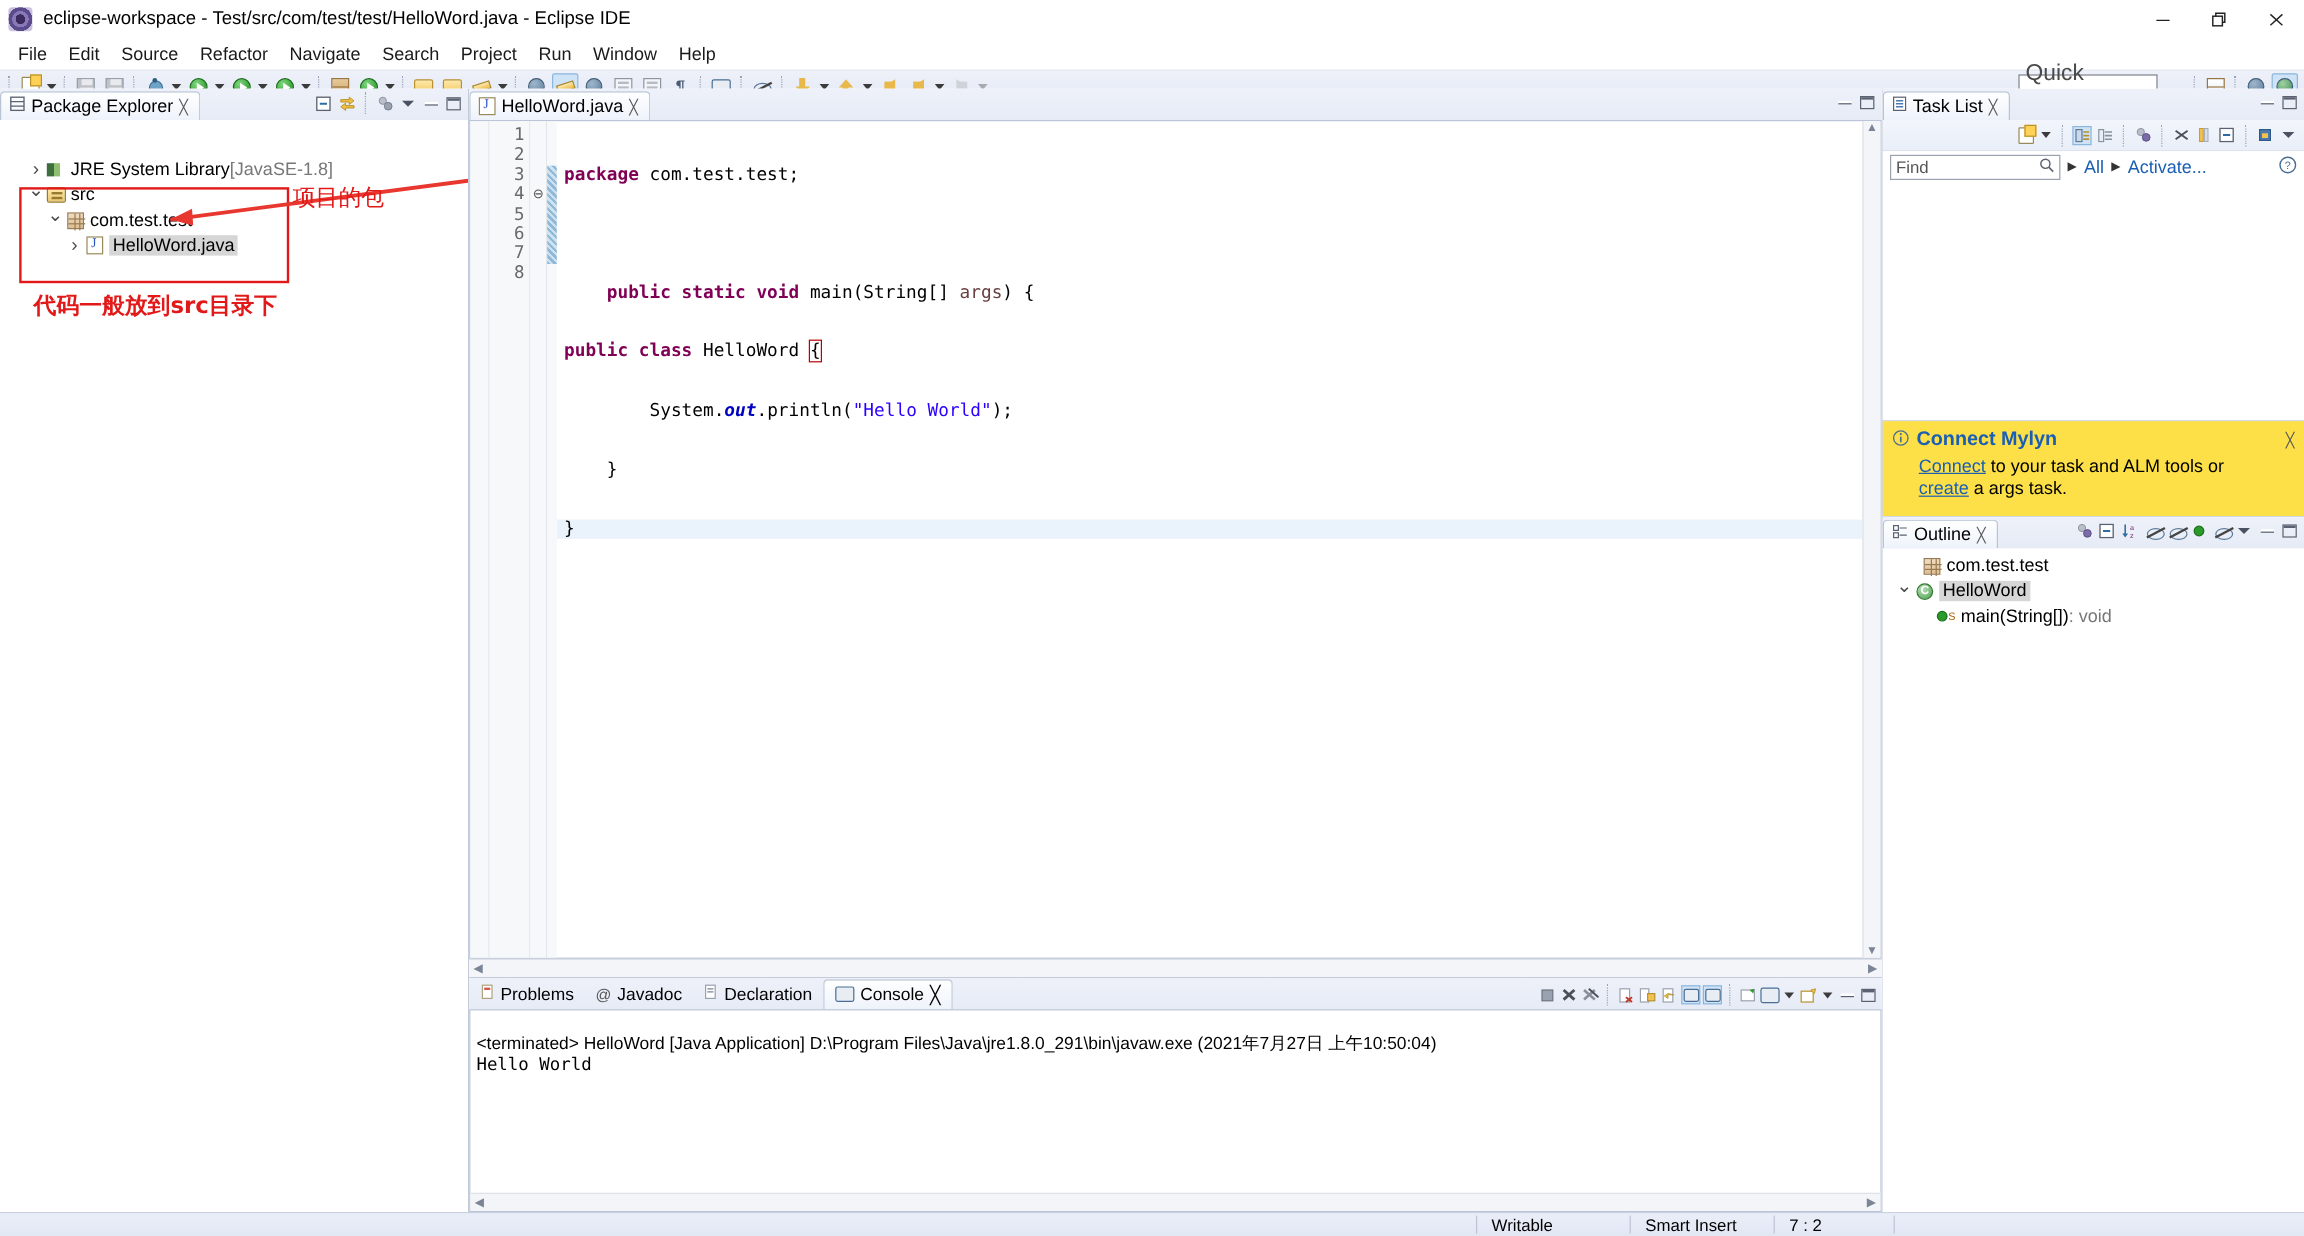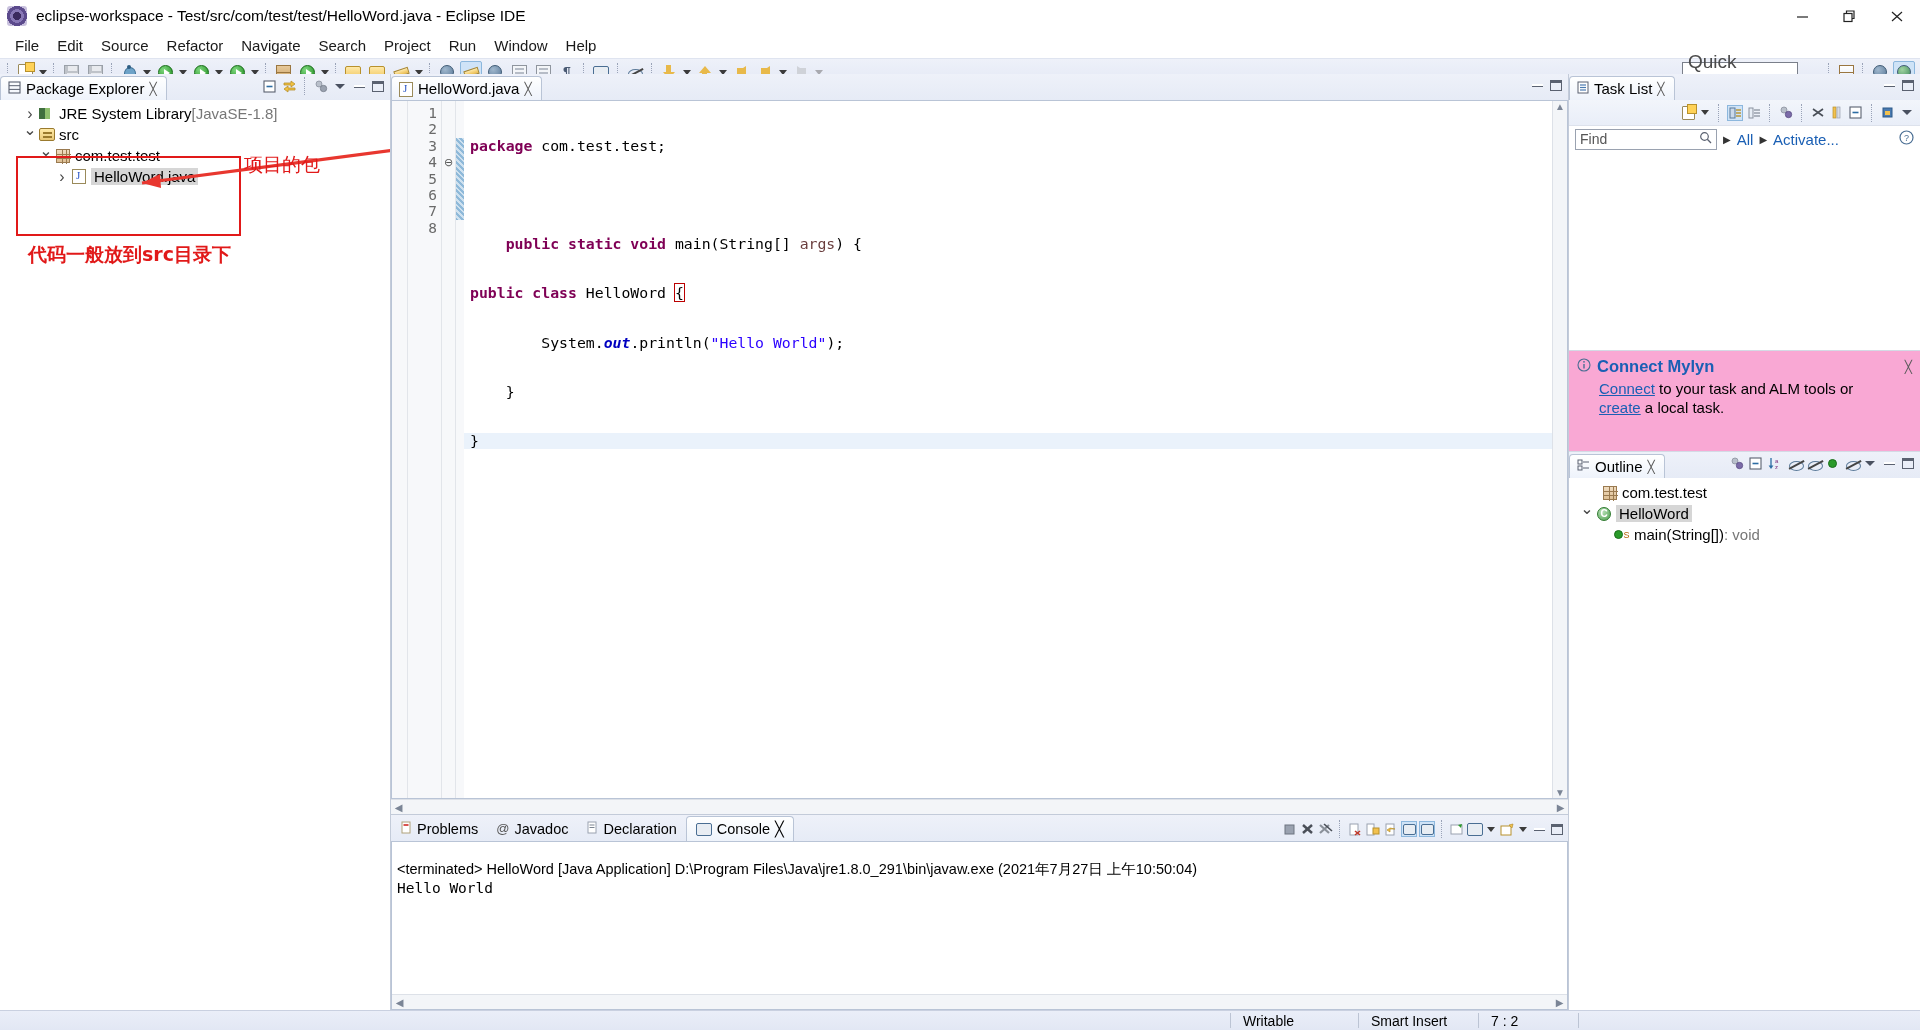--- a/index.html
+++ b/index.html
@@ -215,21 +215,21 @@
   .con-tools { position:absolute; right:3px; top:3px; display:flex; align-items:center; gap:2px; }
   
   #right-col { width: 352px; display:flex; flex-direction:column; border-left:1px solid #c3cbd9;}
   #tasklist-panel { height: 276px; display:flex; flex-direction:column; }
   .tl-toolrow { height:26px; display:flex; align-items:center; justify-content:flex-end; gap:3px; padding-right:5px;
     background:linear-gradient(to bottom,#f2f5fb,#e9eef8); border-bottom:1px solid #dde2ec;}
   .tl-findrow { height:26px; display:flex; align-items:center; gap:6px; padding:0 6px; background:#fff;}
   .find-box { width:142px; height:21px; border:1px solid #9aa2b0; background:#fff; display:flex; align-items:center; padding:0 4px; font-size:14px; color:#555;}
   .lnk { color:#1a5fb4; font-size:15px; }
   .tl-body { flex:1; background:#fff; }
-  #mylyn-panel { height:101px; background:#f9a8d4; border-top:1px solid #d4dae5; padding:6px 8px 14px 8px; position:relative; }
+  #mylyn-panel { height:80px; background:#fde047; border-top:1px solid #d4dae5; padding:6px 8px 14px 8px; position:relative; }
   .mylyn-title { color:#1a5fb4; font-weight:bold; font-size:16.5px; }
   .mylyn-text { font-size:15px; margin-top:3px; line-height:19px; padding-left:22px;}
   .ul { text-decoration:underline; color:#1a5fb4; }
   #outline-panel { flex:1; display:flex; flex-direction:column; border-top:1px solid #d4dae5;}
   .ol-tree { flex:1; background:#fff; padding-top:4px; font-size:15px;}
   .ic-class{width:14px;height:14px;border-radius:50%;background:radial-gradient(circle at 35% 30%,#b8e0b8,#4ea04e);border:1px solid #2f7a2f;display:flex;align-items:center;justify-content:center;color:#fff;font-size:10px;font-weight:bold;}
   .ic-meth{width:9px;height:9px;border-radius:50%;background:#2a9a2a;border:1px solid #1a6e1a;}
   
   .statusbar {
     position:absolute; bottom:0; left:0; right:0; height:20px;
@@ -436,21 +436,21 @@
           </span>
         <span class="mini">
             <span class="mini-max"></span>
           </span>
       </div>
     </div>
 
     <div class="tree">
 
 
-      <div class="trow" style="padding-left:22px;">
+      <div class="trow" style="padding-left:22px;margin-top:28px;">
         <span class="twist closed"></span>
         <span class="ticon">
             <span class="ic-jre"></span>
           </span>
         <span class="tlabel">JRE System Library</span>
         <span class="tsub"> [JavaSE-1.8]</span>
       </div>
 
       <div class="trow" style="padding-left:22px;">
         <span class="twist open"></span>
@@ -783,21 +783,21 @@
               <circle cx="7" cy="7" r="6" fill="none" stroke="#4a6e93" stroke-width="1.1"></circle>
               <line x1="7" y1="6" x2="7" y2="10.5" stroke="#4a6e93" stroke-width="1.4"></line>
               <circle cx="7" cy="3.8" r="0.9" fill="#4a6e93"></circle>
             </svg>
         </span>
         <span class="mylyn-title">Connect Mylyn</span>
         <span class="close" style="margin-left:auto; font-size:12px; color:#5a5a5a;">╳</span>
       </div>
       <div class="mylyn-text">
         <span class="ul">Connect</span><span> to your task and ALM tools or</span><br>
-        <span class="ul">create</span><span> a local task.</span>
+        <span class="ul">create</span><span> a args task.</span>
       </div>
     </div>
 
     <div class="panel" id="outline-panel">
       <div class="panel-tabrow">
         <div class="ptab">
           <span>
             <svg width="13" height="13">
                 <rect x="1" y="1" width="4" height="4" fill="none" stroke="#5a6170"></rect>
                 <rect x="1" y="7" width="4" height="4" fill="none" stroke="#5a6170"></rect>

